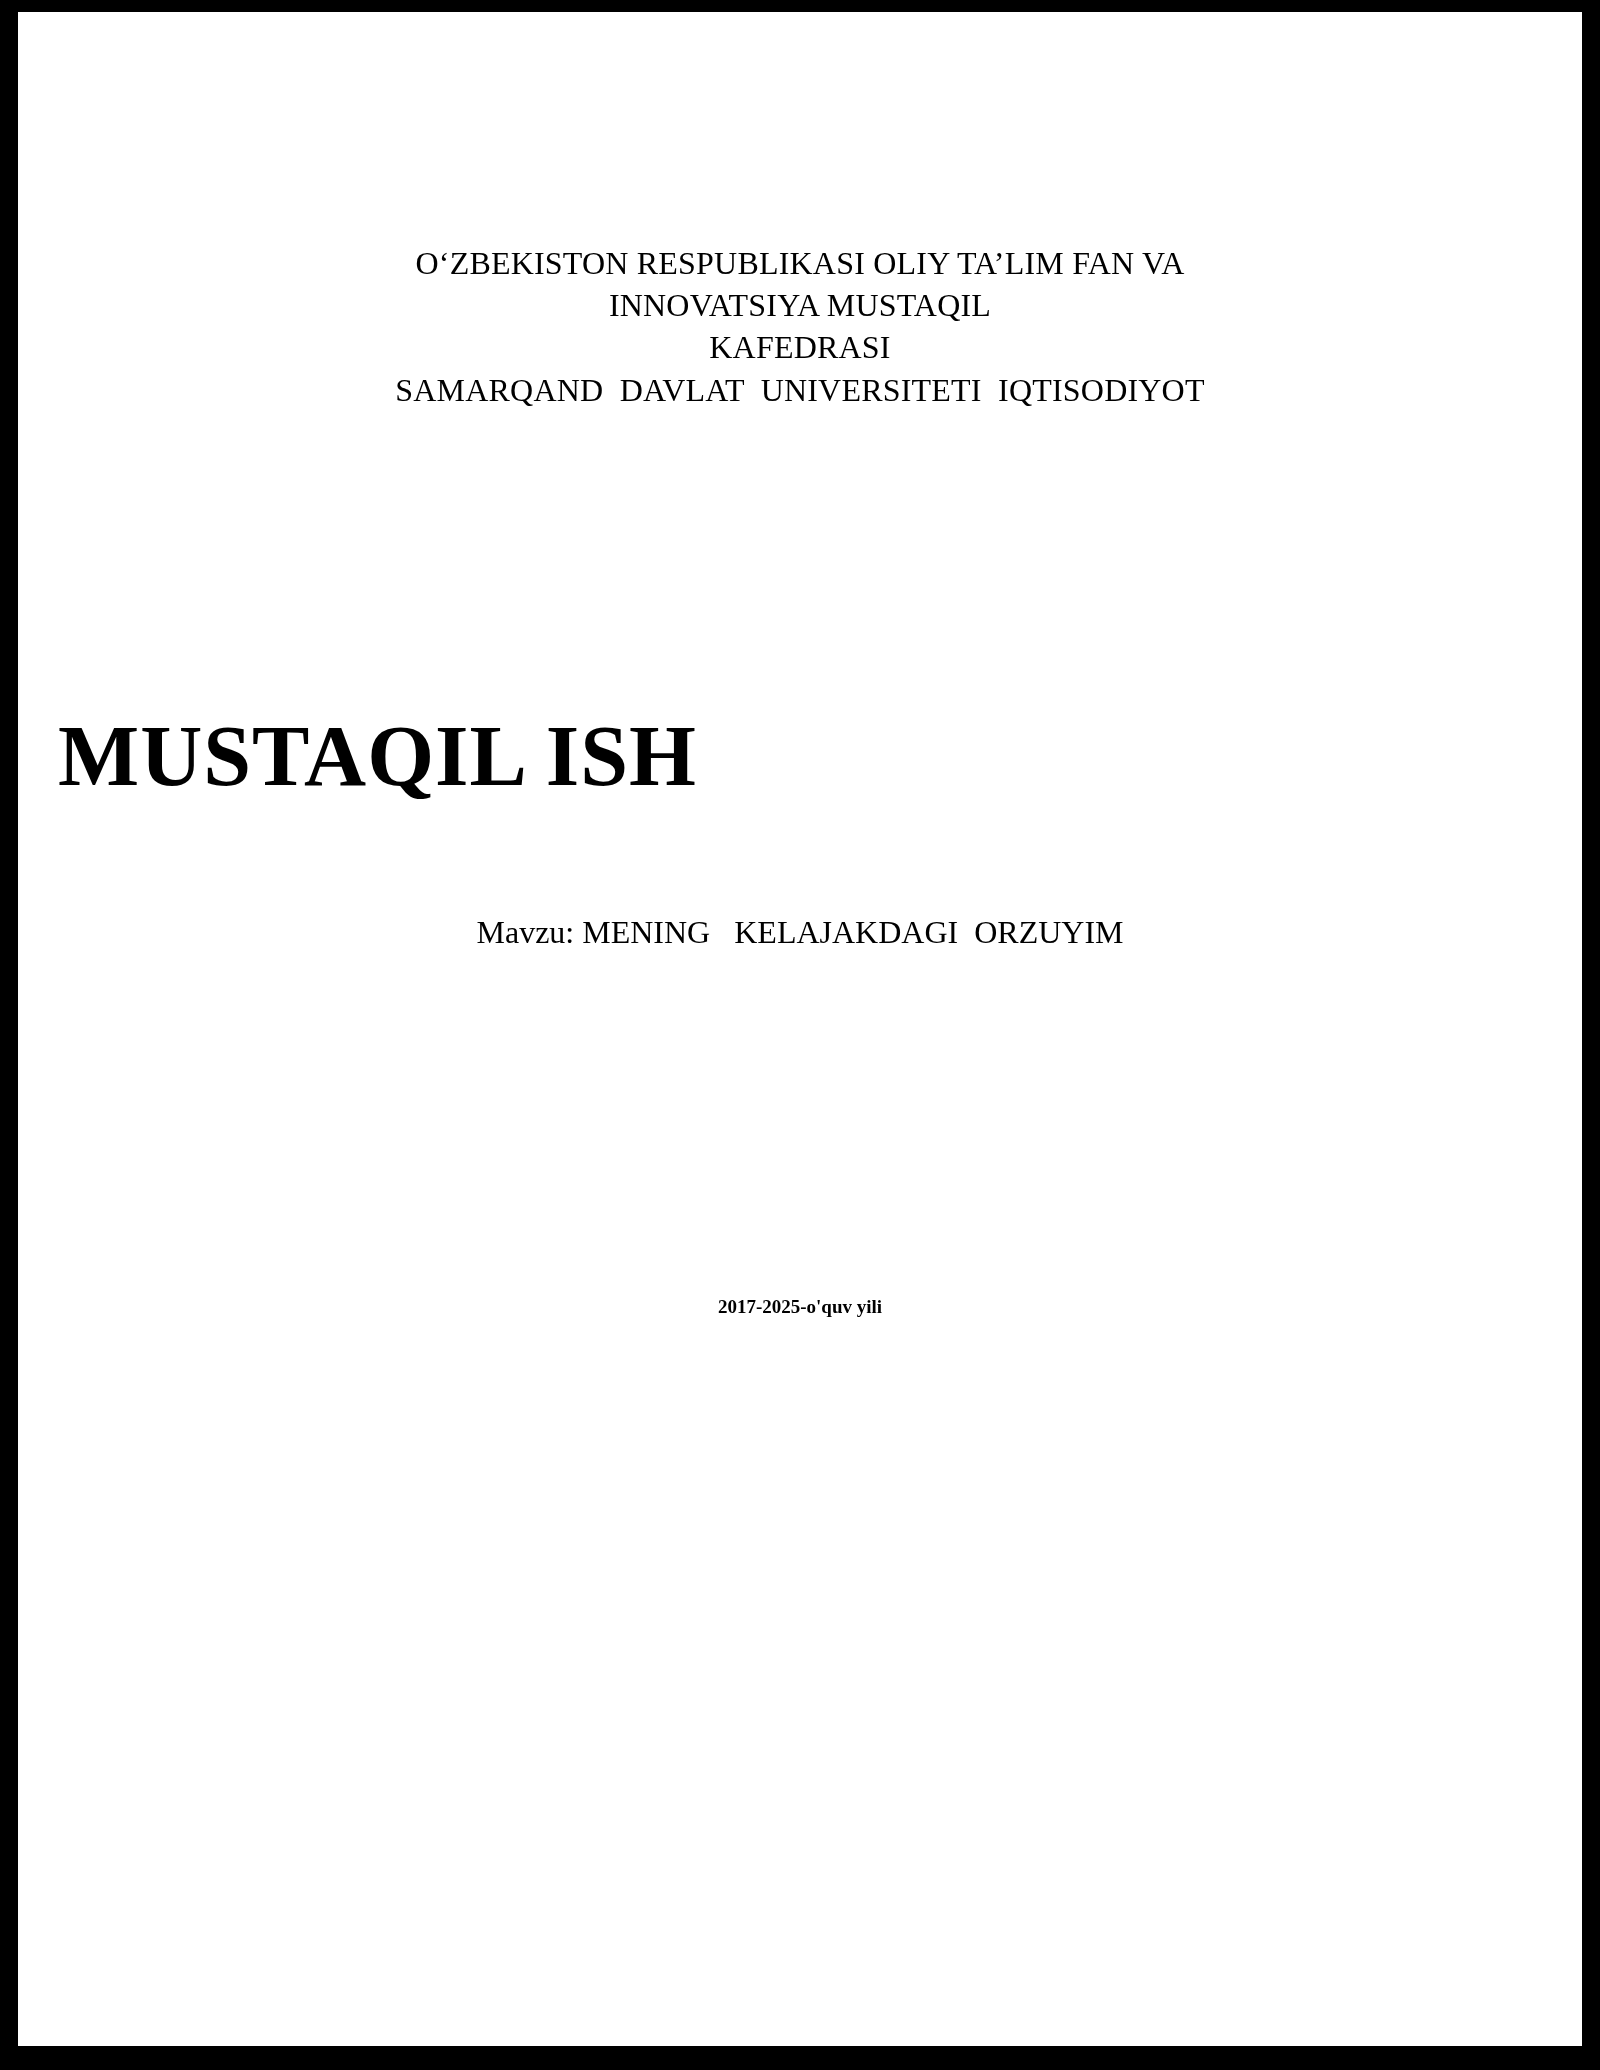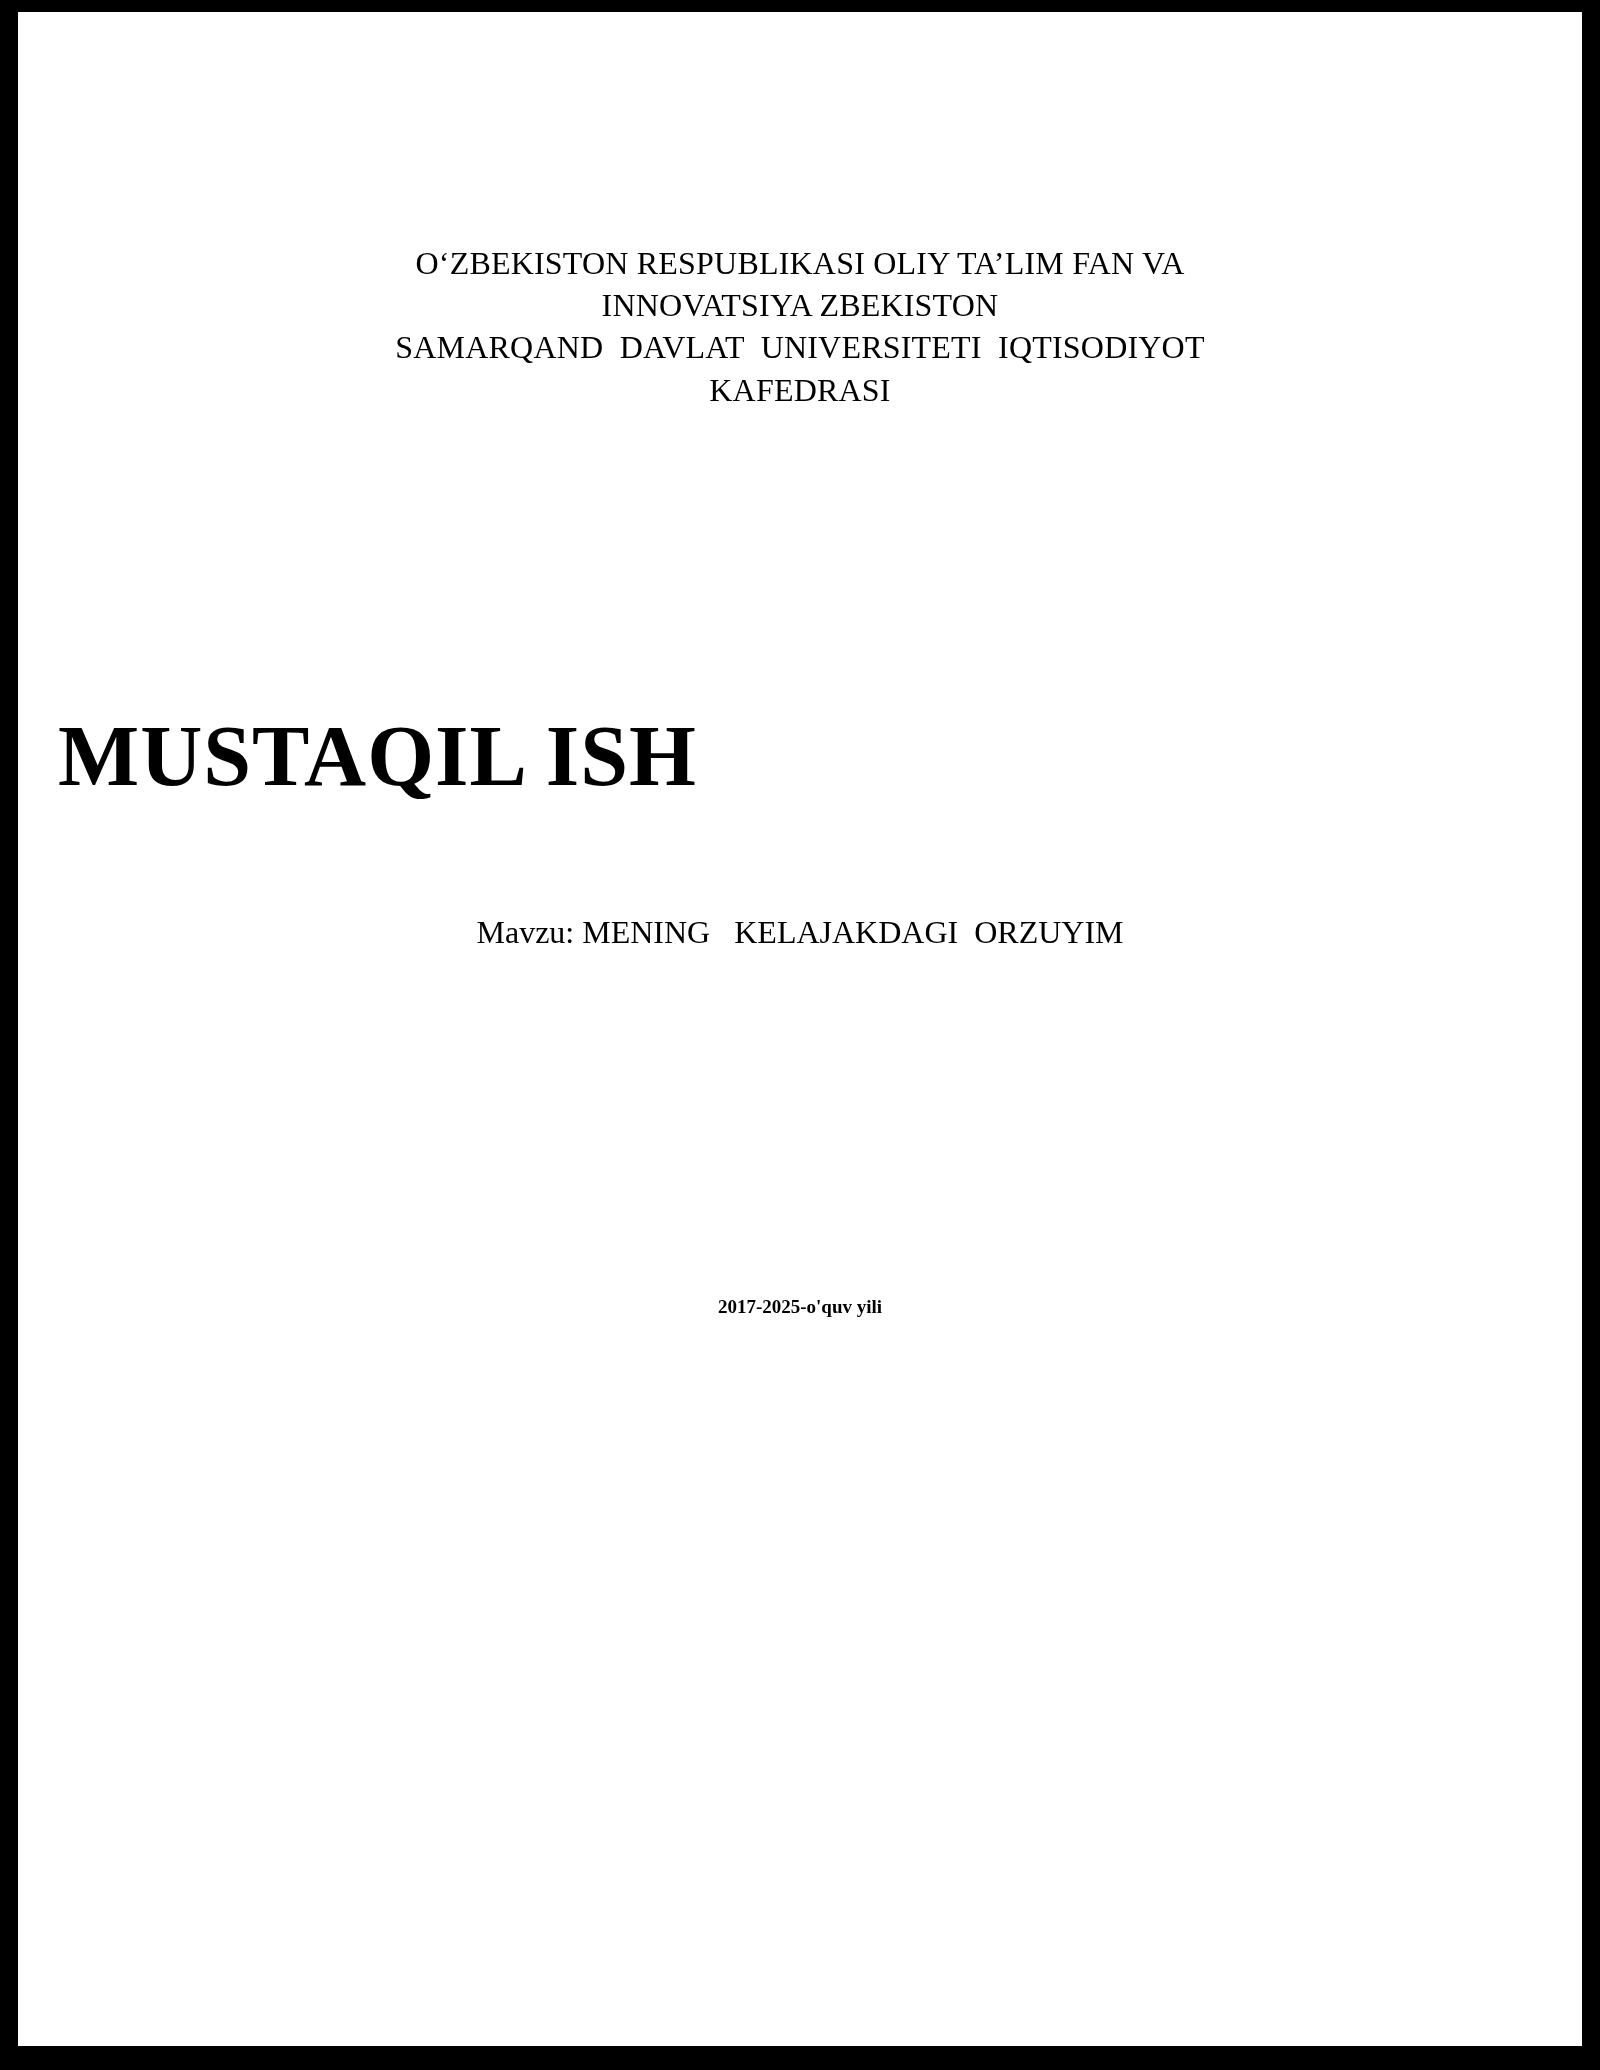--- a/index.html
+++ b/index.html
@@ -81,23 +81,23 @@
 </style>
 </head>
 <body>
 
 <div class="page-frame">
   <div class="page-sheet">
     <div class="page-inner">
 
       <div class="header-block">
         <span class="header-line">O‘ZBEKISTON RESPUBLIKASI OLIY TA’LIM FAN VA</span>
-        <span class="header-line">INNOVATSIYA ZBEKISTON</span>
+        <span class="header-line">INNOVATSIYA MUSTAQIL</span>
+        <span class="header-line">KAFEDRASI</span>
         <span class="header-line">SAMARQAND  DAVLAT  UNIVERSITETI  IQTISODIYOT</span>
-        <span class="header-line">KAFEDRASI</span>
       </div>
 
       <div class="doc-title">MUSTAQIL ISH</div>
 
       <div class="subject-line">Mavzu: MENING   KELAJAKDAGI  ORZUYIM</div>
 
       <div class="year-line">2017-2025-o'quv yili</div>
 
     </div>
   </div>

